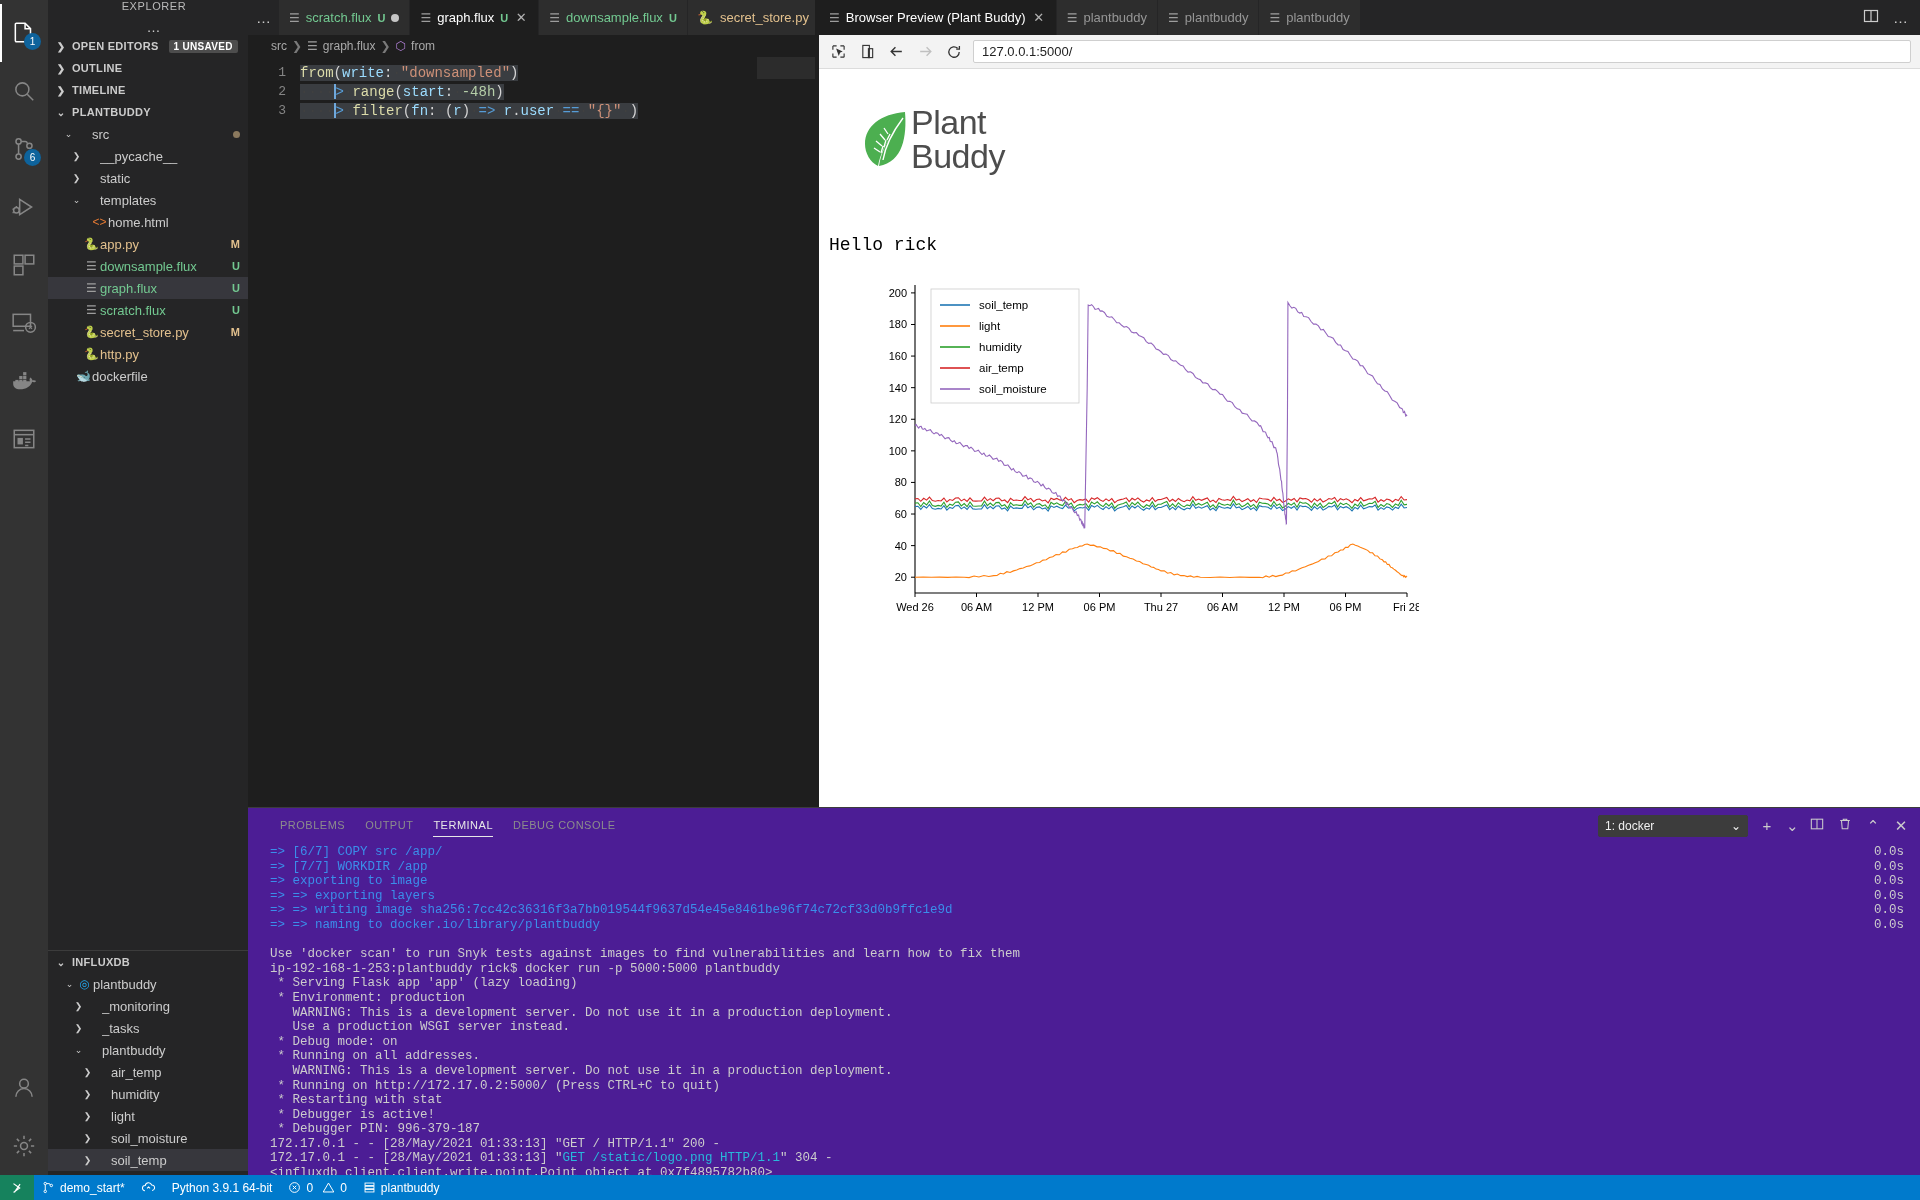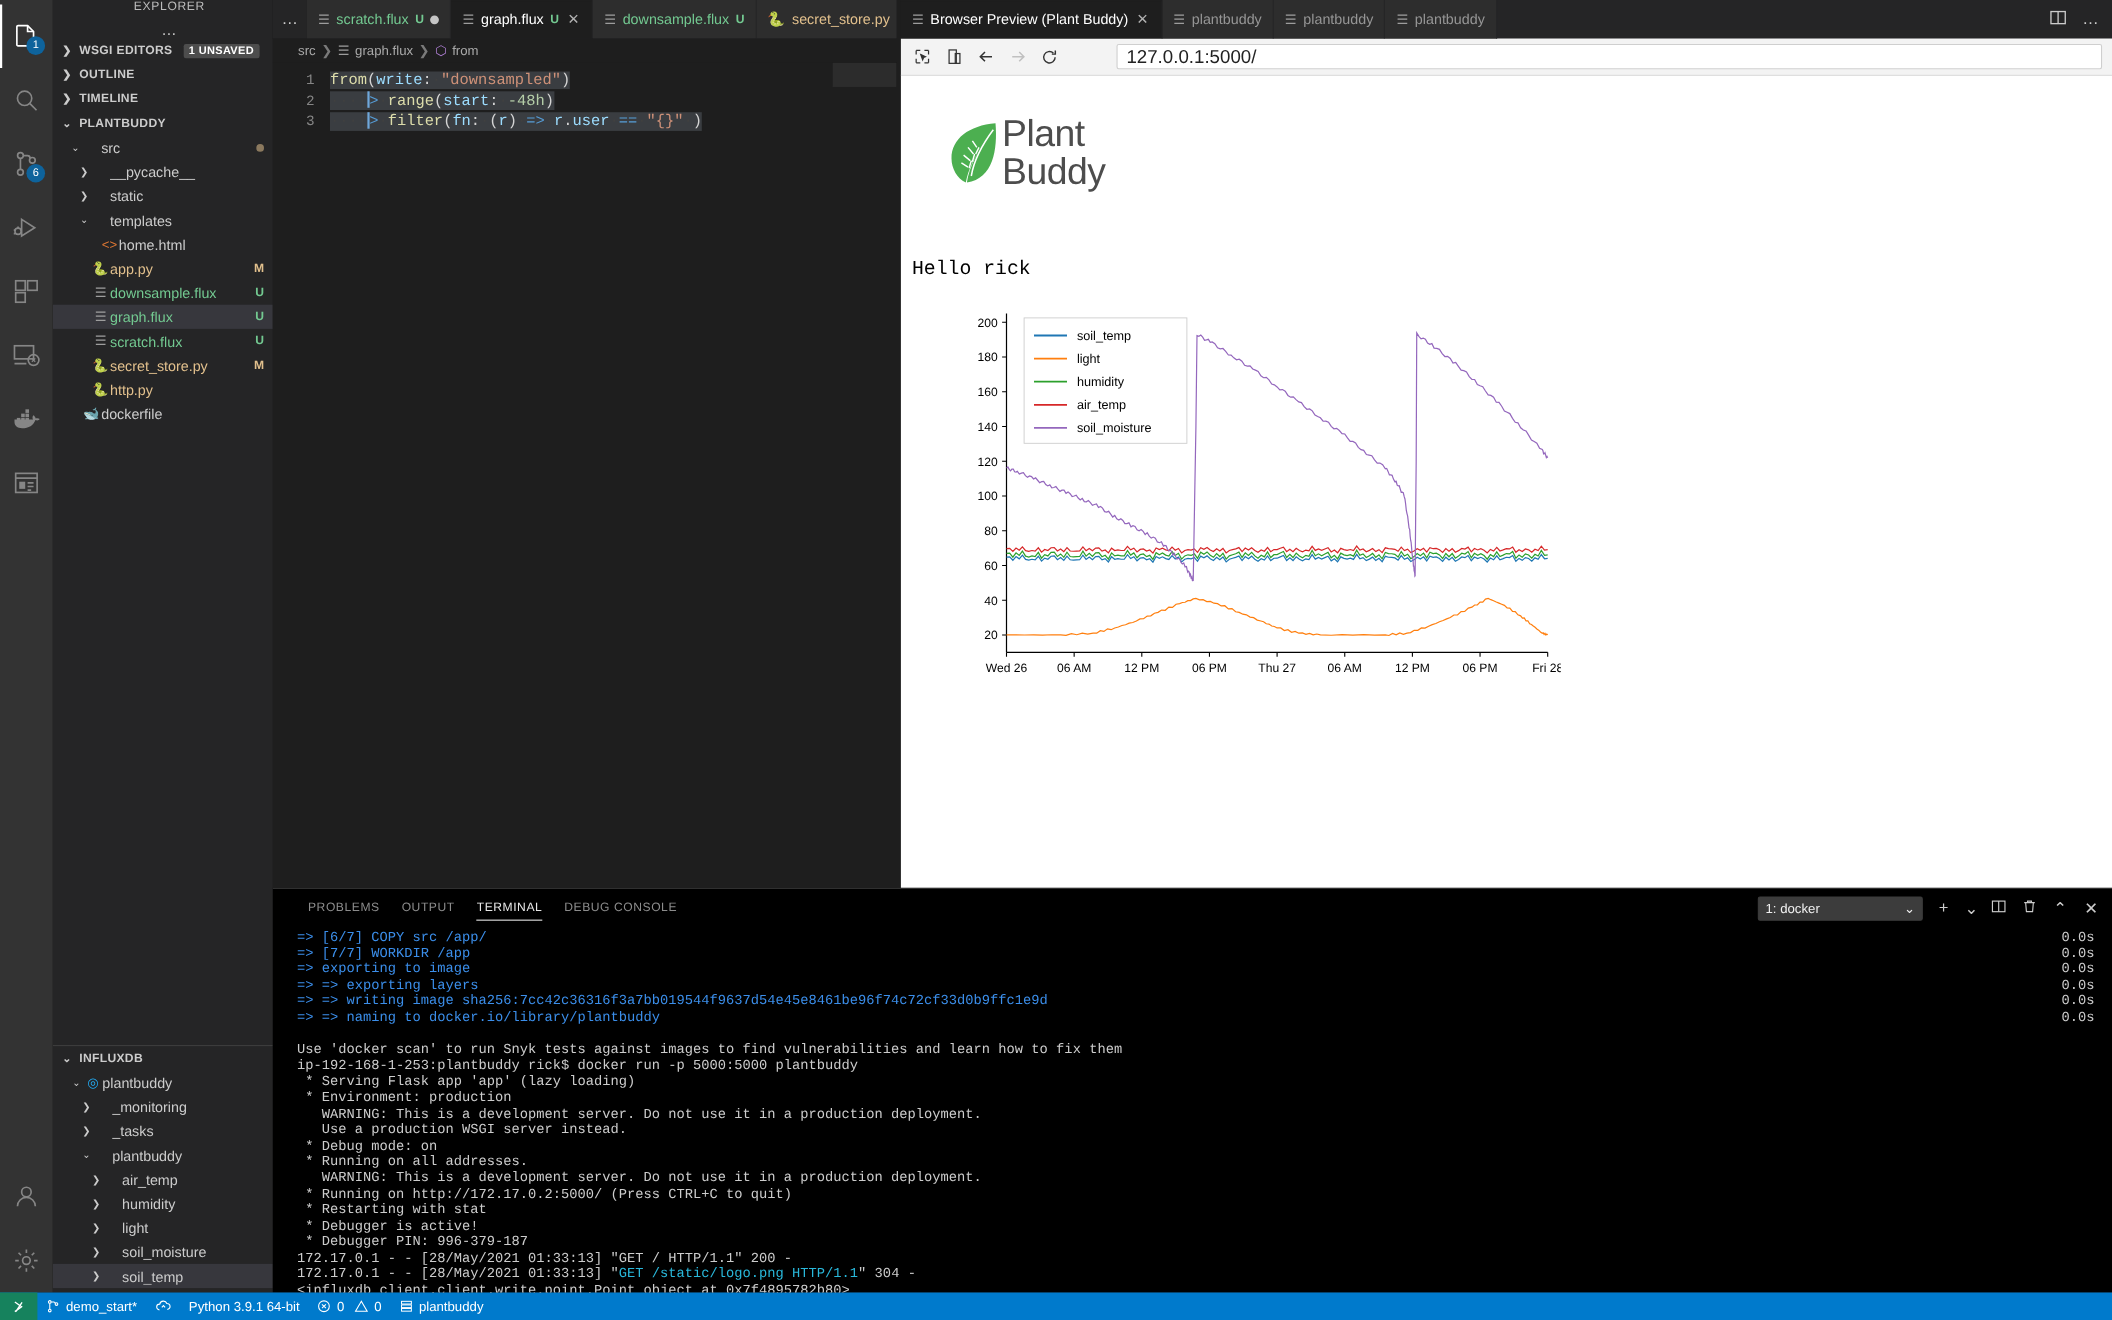--- a/index.html
+++ b/index.html
@@ -120,39 +120,39 @@
   .preview-actions { margin-left: auto; display: flex; align-items: center; gap: 14px; padding: 0 12px; color: #cccccc; }
   .browser-toolbar {
     height: 34px; background: #f3f3f3; display: flex; align-items: center;
     gap: 9px; padding: 0 9px; border-bottom: 1px solid #dcdcdc;
   }
   .bt-icon { width: 20px; height: 20px; display: flex; align-items: center; justify-content: center; color: #333; cursor: pointer; }
   .bt-icon.disabled { color: #c0c0c0; }
   .url-bar {
     flex: 1; height: 23px; background: #ffffff; border: 1px solid #cfcfcf;
     border-radius: 2px; display: flex; align-items: center; padding: 0 8px;
-    font-size: 17px; color: #222; margin-left: 42px;
+    font-size: 13px; color: #222;
   }
   .page {
     flex: 1; background: #ffffff; overflow: hidden; position: relative;
     font-family: "Liberation Serif", serif; color: #000;
   }
   .logo-wrap { display: flex; align-items: center; gap: 4px; margin: 36px 0 0 42px; }
   .leaf { width: 46px; height: 58px; }
   .logo-text {
     font-family: "Liberation Sans", sans-serif; font-size: 34px; line-height: 34px;
     color: #4d4d4d; font-weight: 400; letter-spacing: -.5px;
   }
   .hello { margin: 62px 0 0 10px; font-size: 18px; font-family: Liberation Mono, monospace; }
 
   
   .chart-box { margin-left: 40px; margin-top: 18px; position: relative; }
 
   
-  .panel { height: 368px; background: #000000; border-top: 1px solid #3c3c3c; display: flex; flex-direction: column; }
+  .panel { height: 368px; background: #4c1d95; border-top: 1px solid #3c3c3c; display: flex; flex-direction: column; }
   .panel-header { height: 35px; display: flex; align-items: center; padding: 0 10px 0 22px; }
   .panel-tab {
     font-size: 11px; letter-spacing: .5px; text-transform: uppercase; color: #8c8c8c;
     padding: 0 10px; height: 35px; line-height: 35px; cursor: pointer; position: relative;
   }
   .panel-tab.active { color: #e7e7e7; }
   .panel-tab.active::after {
     content: ""; position: absolute; left: 10px; right: 10px; bottom: 6px; height: 1px; background: #e7e7e7;
   }
   .panel-right { margin-left: auto; display: flex; align-items: center; gap: 10px; color: #cccccc; }
@@ -267,21 +267,21 @@
     </div>
 
     <div class="side-bar">
       <div class="side-title">
         <span>EXPLORER</span>
         <span class="dots">…</span>
       </div>
 
       <div class="sec-header">
         <span class="chev">❯</span>
-        <span>WSGI EDITORS</span>
+        <span>OPEN EDITORS</span>
         <span class="badge-unsaved">1 UNSAVED</span>
       </div>
       <div class="sec-header">
         <span class="chev">❯</span>
         <span>OUTLINE</span>
       </div>
       <div class="sec-header">
         <span class="chev">❯</span>
         <span>TIMELINE</span>
       </div>

